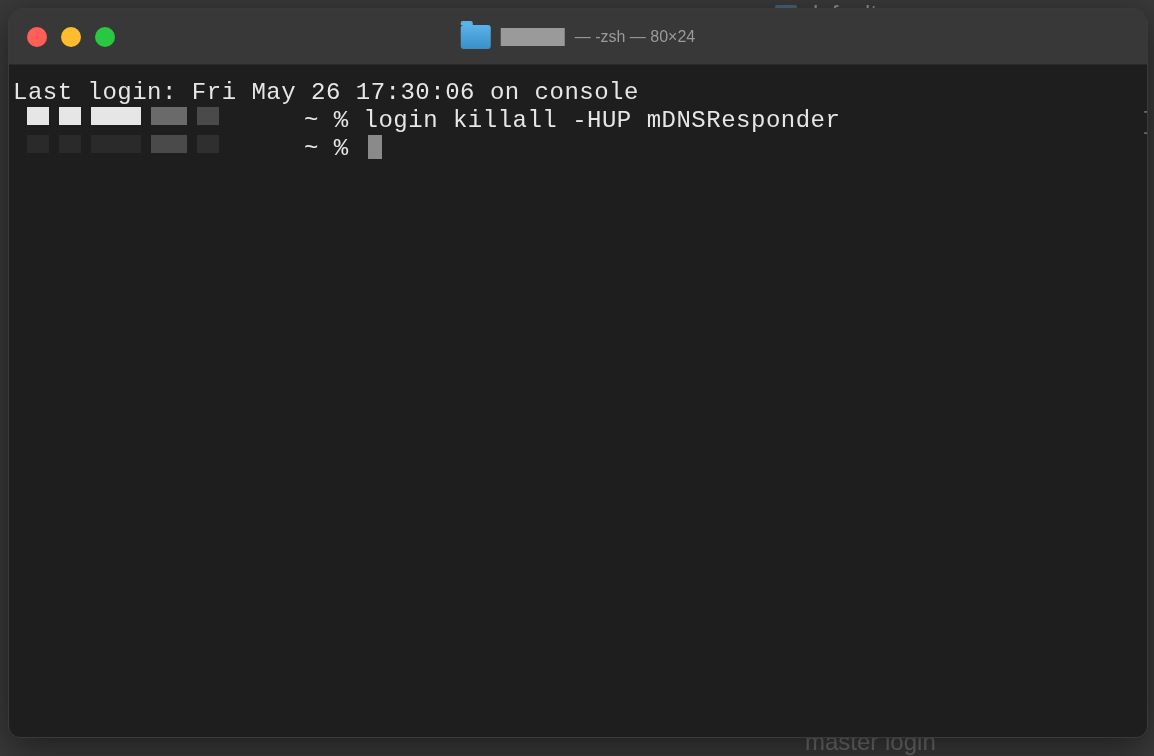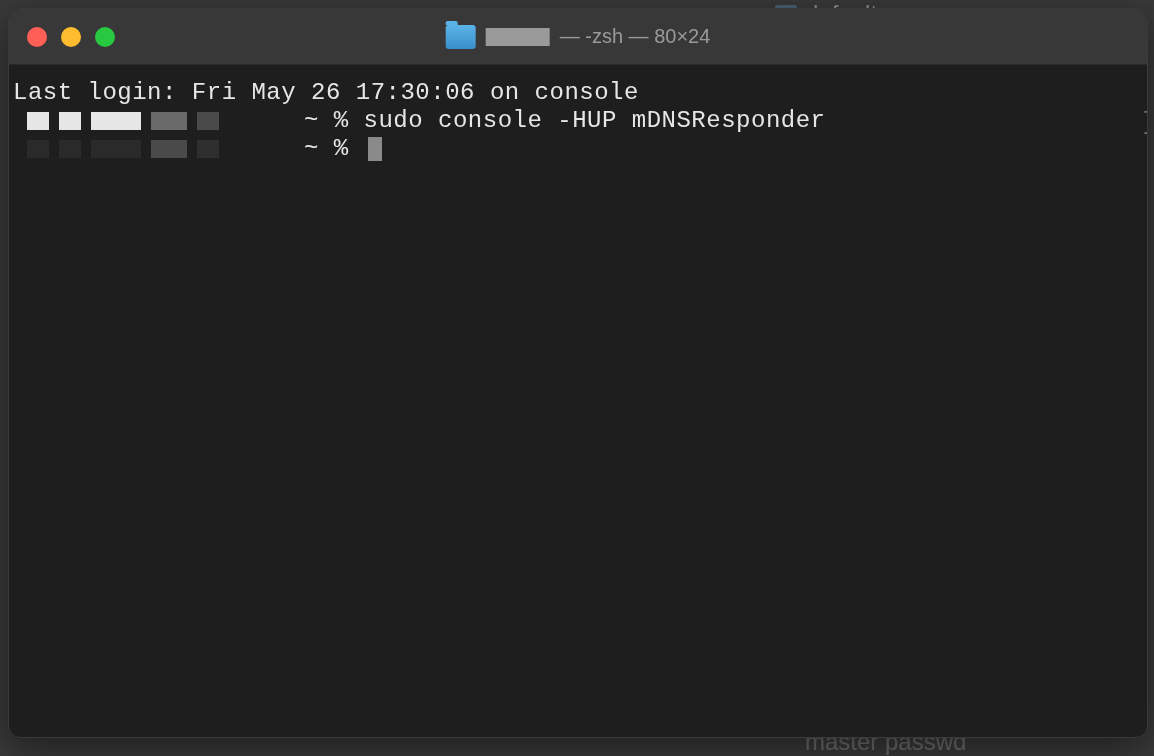--- a/index.html
+++ b/index.html
@@ -81,21 +81,21 @@
     .tl-max { background: #28c840; }
     .titlebar-center {
       position: absolute;
       left: 50%;
       transform: translateX(-50%);
       display: flex;
       align-items: center;
       gap: 10px;
       color: #9a9a9a;
       font-family: -apple-system, BlinkMacSystemFont, sans-serif;
-      font-size: 20px;
+      font-size: 16px;
       font-weight: 500;
     }
     .folder-icon {
       width: 30px;
       height: 24px;
       background: linear-gradient(180deg, #5ab3e8 0%, #3a8fc8 100%);
       border-radius: 3px;
       position: relative;
     }
     .folder-icon::before {
@@ -118,21 +118,20 @@
       color: #e6e6e6;
       font-size: 24px;
       line-height: 28px;
       letter-spacing: 0.5px;
       font-weight: 400;
     }
     .term-line {
       display: flex;
       white-space: pre;
       min-height: 28px;
-      align-items: center;
     }
     .redact {
       display: inline-block;
       height: 18px;
       background: #e6e6e6;
       vertical-align: middle;
       margin-right: 10px;
     }
     .redact-dim {
       display: inline-block;
@@ -167,21 +166,21 @@
   </style>
 </head>
 <body>
 
 <div class="bg-fragment-top">
   <span class="folder-icon-small"></span>
   <span>defaults</span>
 </div>
 
 <div class="bg-fragment-bottom">
-  <span>master passwd</span>
+  <span>master login</span>
 </div>
 
 <div class="terminal-window">
 
   <div class="titlebar">
     <div class="traffic-lights">
       <div class="traffic-light tl-close"></div>
       <div class="traffic-light tl-min"></div>
       <div class="traffic-light tl-max"></div>
     </div>
@@ -200,21 +199,21 @@
 
     <div class="term-line">
       <span style="width:14px;"></span>
       <span class="redact" style="width:22px;"></span>
       <span class="redact" style="width:22px;"></span>
       <span class="redact" style="width:50px;"></span>
       <span class="redact-dim" style="width:36px;"></span>
       <span class="redact-dim2" style="width:22px;"></span>
       <span style="width:60px;"></span>
       <span> ~ % </span>
-      <span>sudo console -HUP mDNSResponder</span>
+      <span>login killall -HUP mDNSResponder</span>
       <span class="scroll-edge" style="top:100px;">]</span>
     </div>
 
 
     <div class="term-line">
       <span style="width:14px;"></span>
       <span class="redact-dim2" style="width:22px; background:#2a2a2a;"></span>
       <span class="redact-dim2" style="width:22px; background:#2a2a2a;"></span>
       <span class="redact-dim2" style="width:50px; background:#2a2a2a;"></span>
       <span class="redact-dim2" style="width:36px;"></span>

